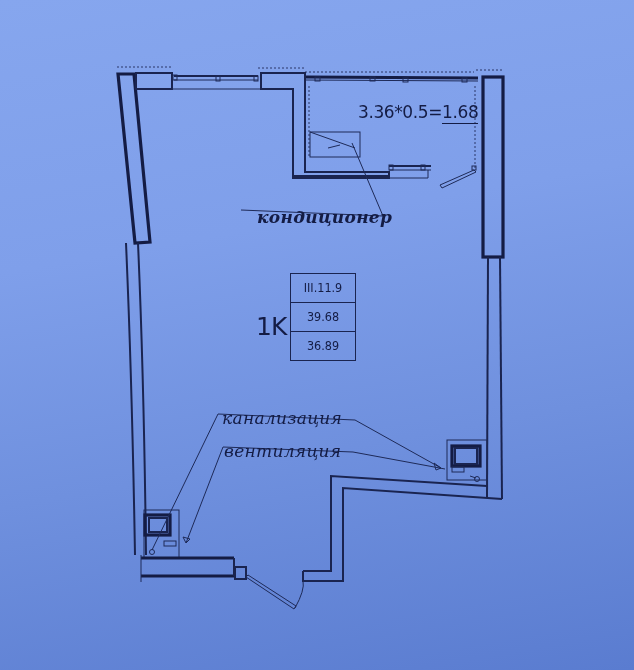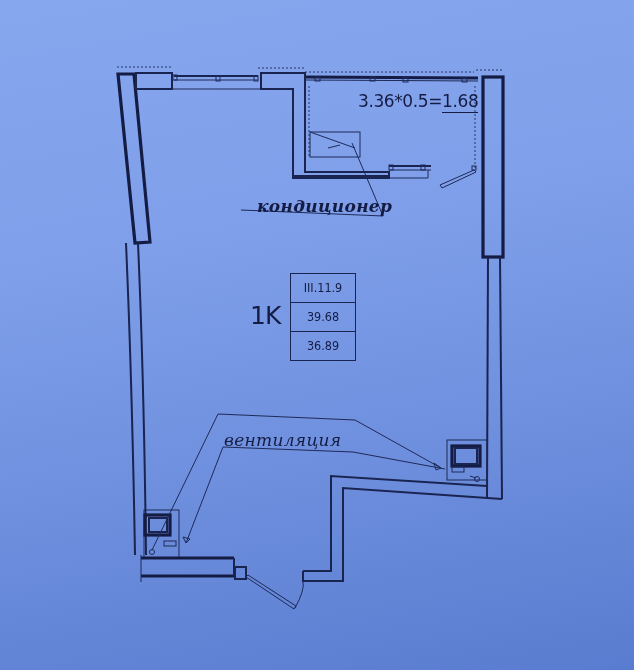--- a/index.html
+++ b/index.html
@@ -26,20 +26,21 @@
     }
     .wall { fill: none; stroke: #1a2450; stroke-width: 2; }
     .wall-thick { fill: none; stroke: #141c44; stroke-width: 3.2; }
     .thin { fill: none; stroke: #1e2a58; stroke-width: 1; }
     .dotted { fill: none; stroke: #2a3668; stroke-width: 1; stroke-dasharray: 2 2; }
     .leader { fill: none; stroke: #1e2a58; stroke-width: 1; }
     .label {
       position: absolute;
       color: #141c44;
       white-space: nowrap;
+      margin-top: 11px;
     }
     .italic-serif {
       font-family: "DejaVu Serif", serif;
       font-style: italic;
       font-size: 17px;
       letter-spacing: 0.3px;
     }
     #formula {
       left: 358px;
       top: 91px;
@@ -49,21 +50,21 @@
     }
     #formula .result {
       border-bottom: 1.5px solid #141c44;
       padding-bottom: 1px;
     }
     #ac-line1 { left: 257px; top: 196px; font-weight: bold; }
     #ac-line2 { left: 241px; top: 218px; }
     #sewer-label { left: 222px; top: 397px; }
     #vent-label { left: 224px; top: 430px; }
     #apt-type {
-      left: 250px;
+      left: 256px;
       top: 301px;
       font-family: "DejaVu Sans", sans-serif;
       font-size: 25px;
       letter-spacing: -1px;
     }
     #area-table {
       position: absolute;
       left: 290px;
       top: 273px;
       width: 64px;
@@ -221,15 +222,16 @@
   <div id="ac-line1" class="label italic-serif">кондиционер</div>
 
   <div id="apt-type" class="label">1K</div>
 
   <div id="area-table">
     <div class="cell">III.11.9</div>
     <div class="cell">39.68</div>
     <div class="cell">36.89</div>
   </div>
 
+  <div id="sewer-label" class="label italic-serif">канализация</div>
   <div id="vent-label" class="label italic-serif">вентиляция</div>
 
 </div>
 
 </body></html>

